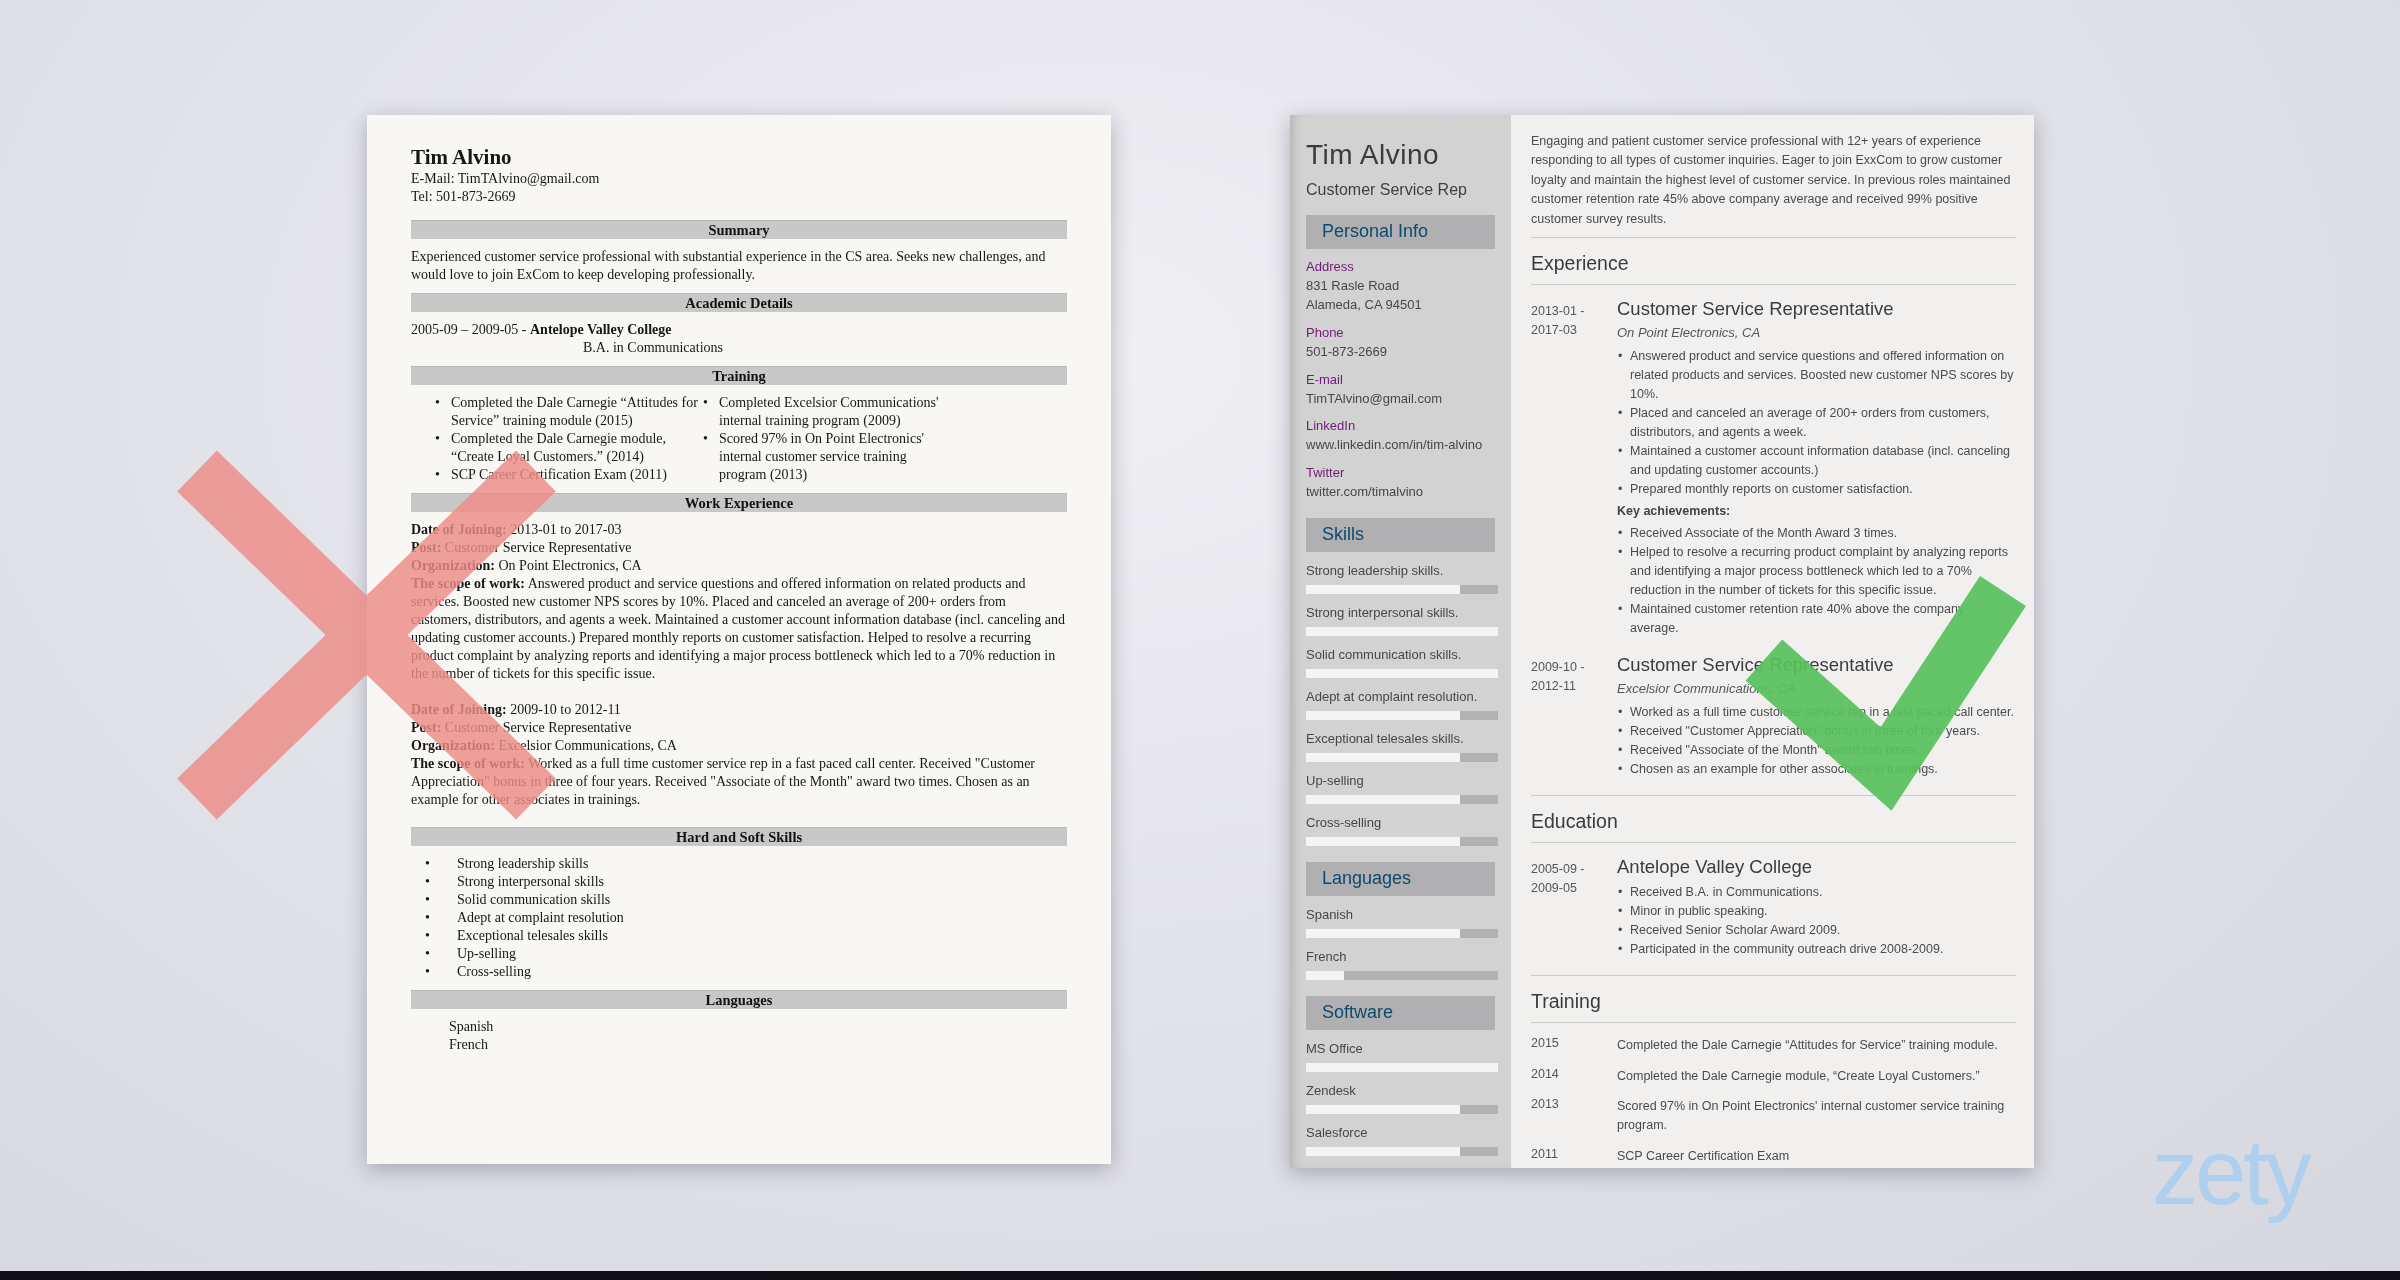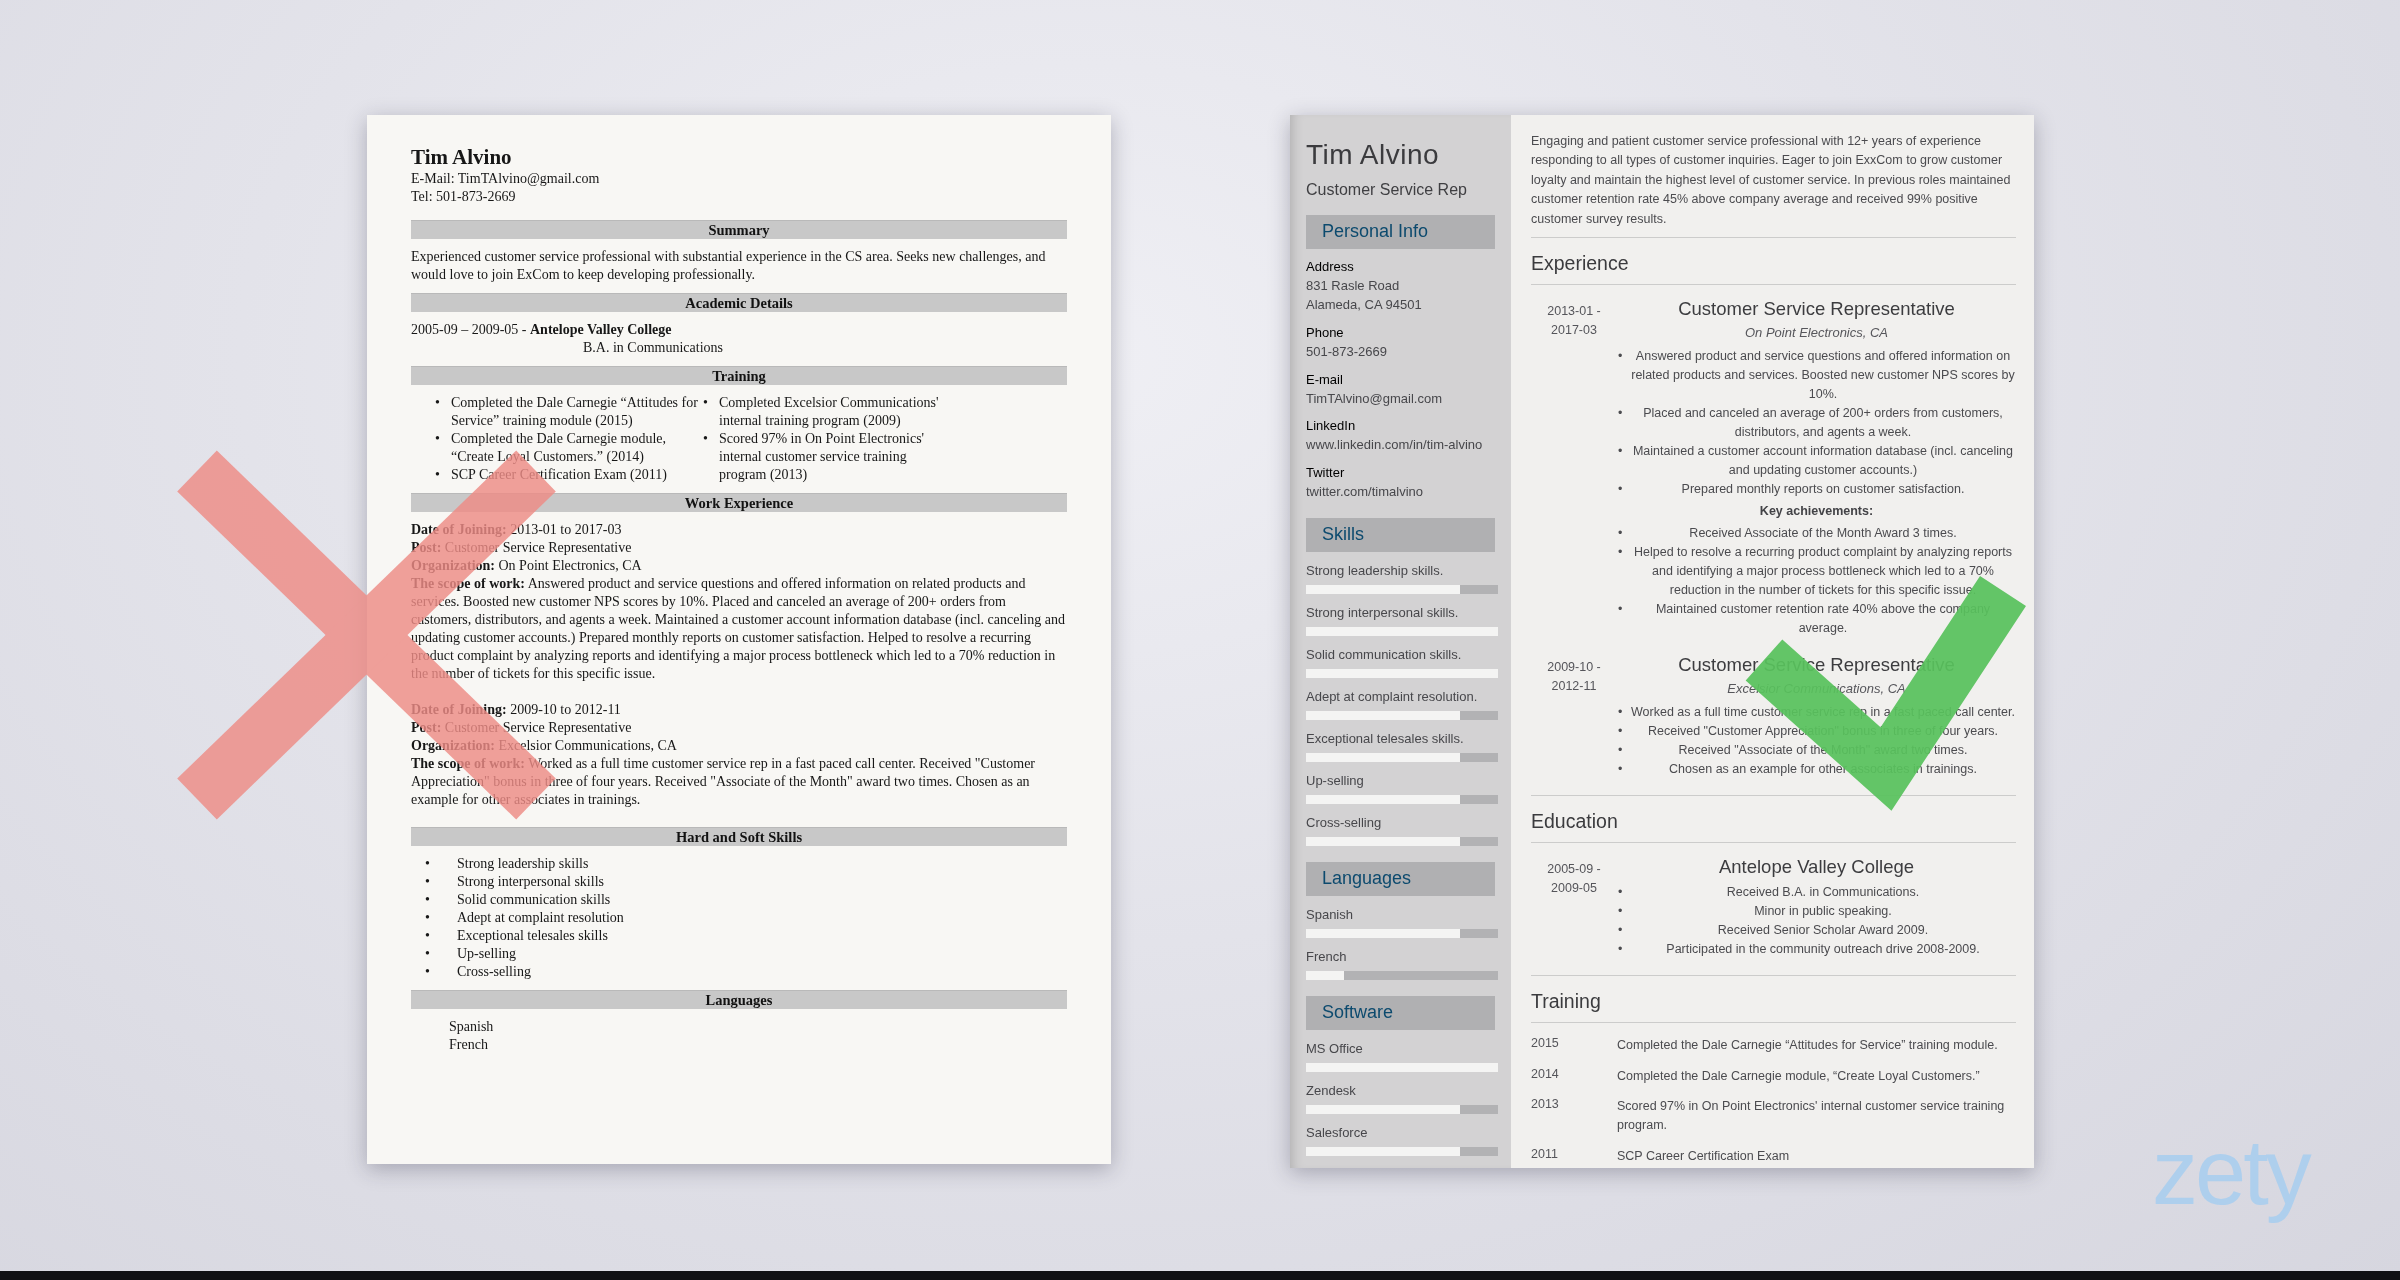--- a/index.html
+++ b/index.html
@@ -46,32 +46,32 @@
     background:#f1f0ee;box-shadow:0 5px 20px rgba(35,35,60,.30);display:flex;
   }
   .g-side{
     width:221px;background:#d3d2d3;flex:none;
     box-shadow:inset 10px 0 12px -8px rgba(0,0,0,.18);
   }
   .g-name{font-size:28px;color:#3b3b3e;margin:24px 16px 0;letter-spacing:.5px;}
   .g-title{font-size:16px;color:#3f3f42;margin:10px 16px 0;}
   .sbar{background:#b0b0b2;color:#0c4a6e;font-size:18px;padding:6px 0 7px 16px;margin:16px 16px 2px;}
   .sb-pad{padding:0 13px 0 16px;}
-  .f-label{font-size:13px;color:#000000;margin-top:10px;}
+  .f-label{font-size:13px;color:#701a75;margin-top:10px;}
   .f-val{font-size:13px;color:#47474b;line-height:1.45;margin-top:3px;white-space:pre-line;}
   .sk{margin-top:11px;}
   .sk-label{font-size:13px;color:#47474b;margin-bottom:7px;}
   .track{height:9px;background:#b2b2b4;width:100%;}
   .fill{height:100%;background:#f4f4f3;}
 
   .g-main{flex:1;padding:17px 18px 0 20px;}
   .summary{margin:0;font-size:12.5px;line-height:1.55;color:#4b4b4f;}
   .msection{border-top:1px solid #cccccb;margin-top:8px;}
   .mhead{font-size:19.5px;font-weight:400;color:#3b3b3e;padding:14px 0 9px;margin:0 0 13px;border-bottom:1px solid #cccccb;}
-  .entry{display:grid;grid-template-columns:86px 1fr;margin:0 0 16px;text-align:center;}
+  .entry{display:grid;grid-template-columns:86px 1fr;margin:0 0 16px;}
   .edate{font-size:12.5px;color:#55555a;line-height:1.55;padding-top:4px;}
   .role{font-size:18.5px;color:#3c3c3f;margin:0 0 5px;}
   .company{font-size:13px;font-style:italic;color:#56565b;margin:0 0 7px;}
   .mbullets{list-style:none;margin:0;padding:0;}
   .mbullets li{position:relative;padding-left:13px;font-size:12.5px;line-height:1.52;color:#4b4b4f;}
   .mbullets li::before{content:"•";position:absolute;left:1px;}
   .ka{font-weight:700;font-size:12.5px;color:#434347;margin:3px 0;line-height:1.52;}
   .trow{display:grid;grid-template-columns:86px 1fr;margin:0 0 12px;}
   .tyear{font-size:12.5px;color:#55555a;}
   .ttext{font-size:12.5px;color:#4b4b4f;line-height:1.5;}

